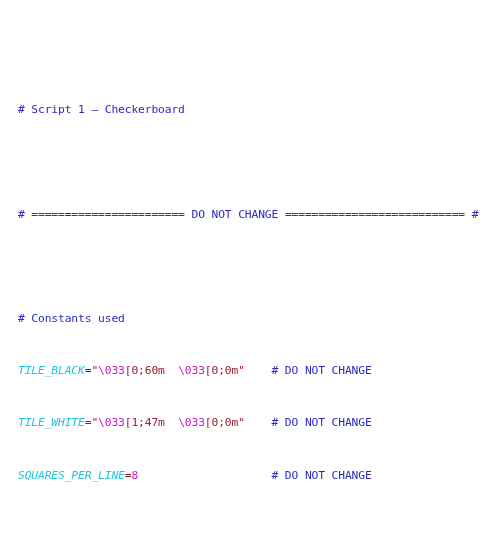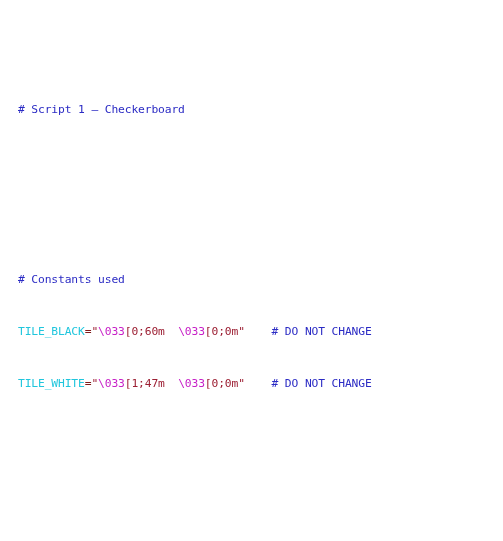--- a/index.html
+++ b/index.html
@@ -32,47 +32,49 @@
     letter-spacing: -0.13px;
     color: #2020b0;
   }
   .ln {
     display: block;
     height: 13.05px;
     white-space: pre;
   }
   
   .cm   { color: #2b2bc4; }            
-  .var  { color: #20c6dd; }            
+  .var  { color: #20c6dd; font-style: italic; }            
   .op   { color: #801a1a; }            
   .str  { color: #9c1f33; }            
   .esc  { color: #c71fc7; }            
   .num  { color: #c71fc7; }
 </style>
 </head>
 <body>
 
 <div id="editor">
   <div class="code">
 
     <span class="ln"> </span>
 
     <span class="ln"><span class="cm"># Script 1 – Checkerboard</span></span>
 
     <span class="ln"> </span>
 
+    <span class="ln"><span class="cm"># </span><span class="cm">=======================</span><span class="cm"> DO NOT CHANGE </span><span class="cm">===========================</span><span class="cm"> #</span></span>
 
     <span class="ln"> </span>
 
     <span class="ln"><span class="cm"># Constants used</span></span>
 
     <span class="ln"><span class="var">TILE_BLACK</span><span class="op">=</span><span class="str">"</span><span class="esc">\033</span><span class="str">[0;60m  </span><span class="esc">\033</span><span class="str">[0;0m"</span><span class="op">    </span><span class="cm"># DO NOT CHANGE</span></span>
 
     <span class="ln"><span class="var">TILE_WHITE</span><span class="op">=</span><span class="str">"</span><span class="esc">\033</span><span class="str">[1;47m  </span><span class="esc">\033</span><span class="str">[0;0m"</span><span class="op">    </span><span class="cm"># DO NOT CHANGE</span></span>
 
+    <span class="ln"><span class="var">SQUARES_PER_LINE</span><span class="op">=</span><span class="num">8</span><span class="op">                    </span><span class="cm"># DO NOT CHANGE</span></span>
 
 
     
 
     
 
     
 
     
 

